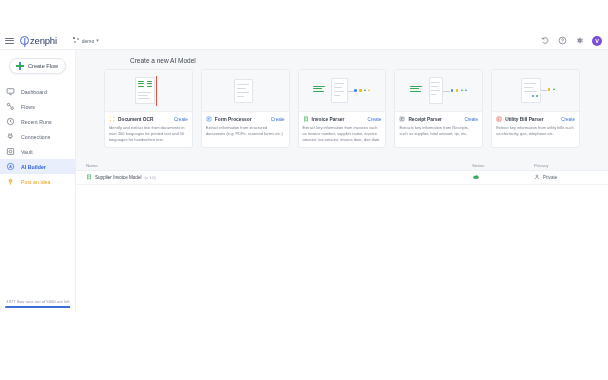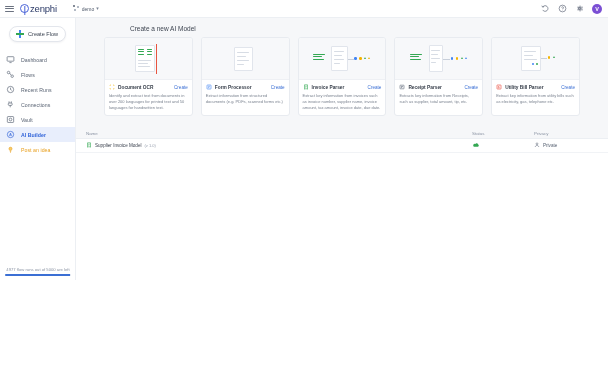--- a/index.html
+++ b/index.html
@@ -2,21 +2,21 @@
 <html><head>
 <meta charset="utf-8">
 <style>
   * { box-sizing: border-box; margin: 0; padding: 0; }
   html, body {
     width: 608px; height: 380px;
     font-family: "Liberation Sans", sans-serif;
     background: #ffffff;
     overflow: hidden;
   }
-  .app { position: relative; width: 608px; height: 280px; display: flex; flex-direction: column; }
+  .app { position: relative; width: 608px; height: 280px; display: flex; flex-direction: column; margin-top: 32px; }
 
   
   .topbar {
     height: 18px; min-height: 18px;
     background: #ffffff;
     display: flex; align-items: center;
     padding: 0 6px 0 5px;
     border-bottom: 1px solid #eceff3;
     position: relative; z-index: 5;
   }

